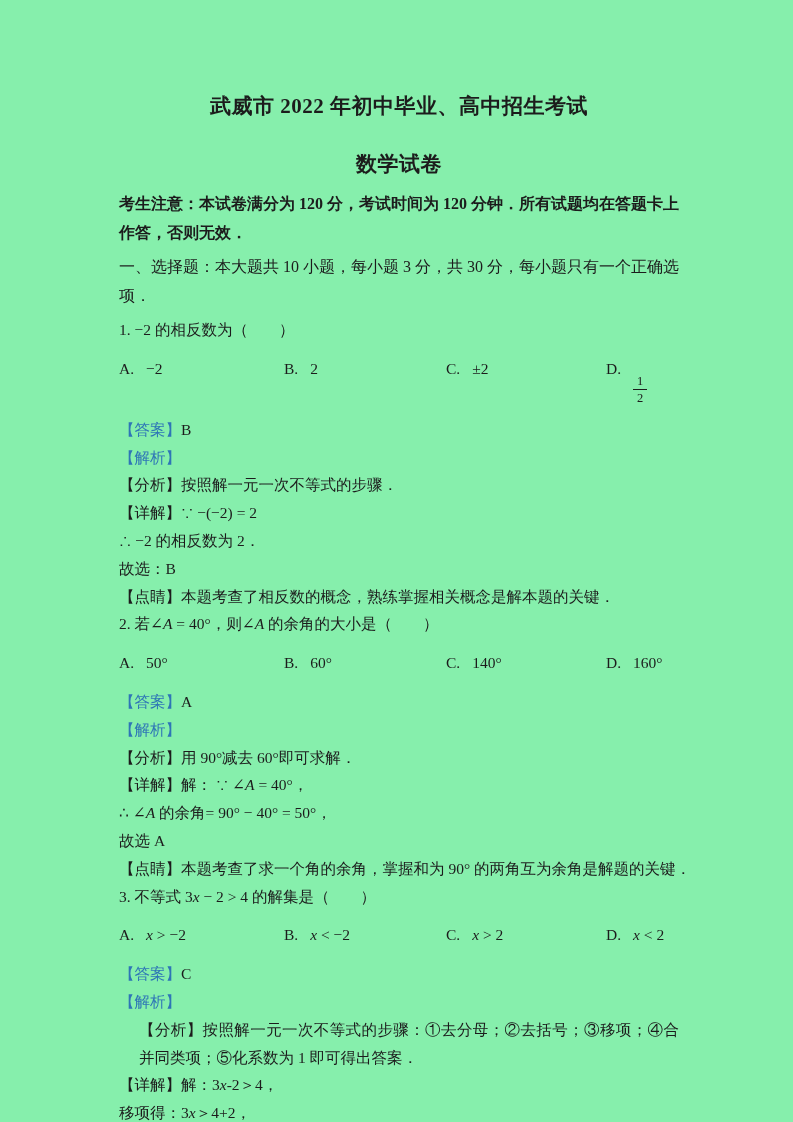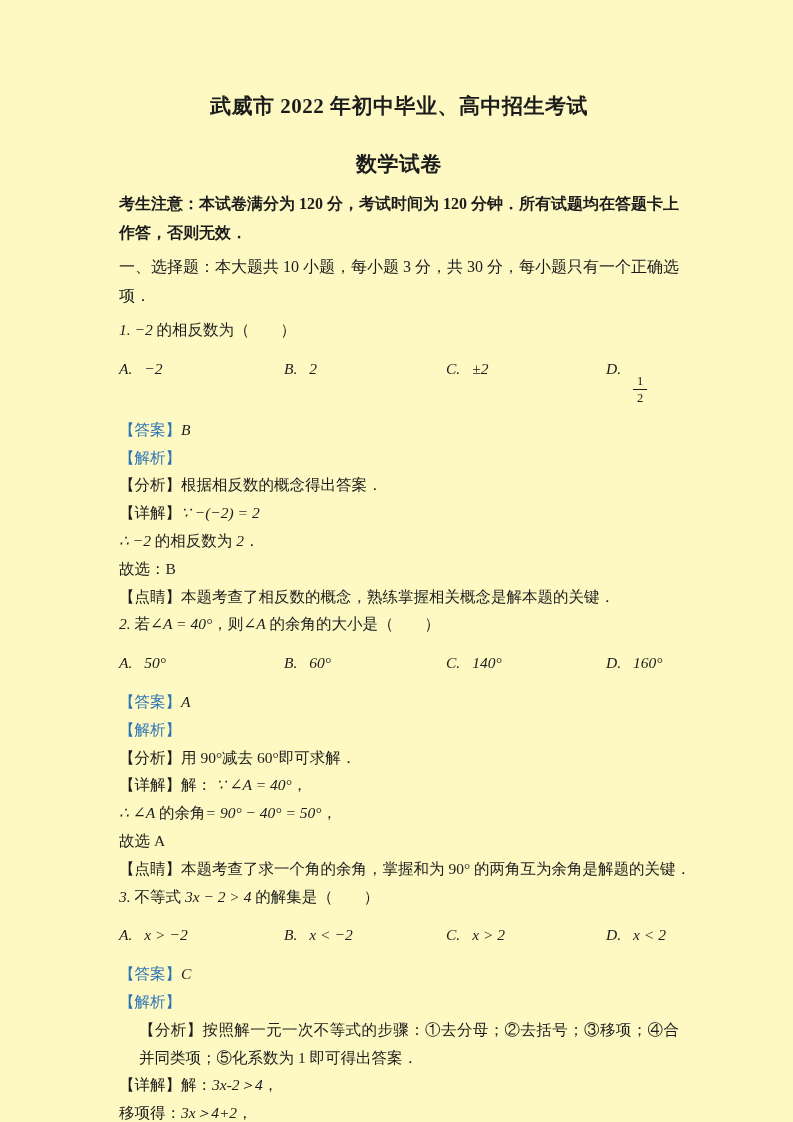--- a/index.html
+++ b/index.html
@@ -7,21 +7,21 @@
     --blue:#2e75b6;
   }
   *{margin:0;padding:0;box-sizing:border-box;}
   html,body{background:#ffffff;}
   body{
     width:793px;height:1122px;
     font-family:"Liberation Serif","DejaVu Serif",serif;
     color:var(--ink);
     overflow:hidden;
   }
-  .page{width:793px;height:1122px;background:#fef9c3;overflow:hidden;}
+  .page{width:793px;height:1122px;background:#86efac;overflow:hidden;}
   .content{padding:90px 114px 0 119px;}
 
   .doc-title{
     font-size:21px;line-height:32px;font-weight:700;text-align:center;
     letter-spacing:.5px;
   }
   .doc-subtitle{
     font-size:21px;line-height:32px;font-weight:700;text-align:center;
     margin-top:26px;letter-spacing:.5px;
   }
@@ -43,21 +43,21 @@
     display:grid;
     grid-template-columns:165px 162px 160px 1fr;
     font-size:15.5px;line-height:27.8px;
     margin:11px 0;
   }
   .option{white-space:nowrap;}
   .opt-label{margin-right:12px;}
 
   .seg-lab{color:var(--blue);}
   .seg-lab2{color:var(--ink);}
-  .seg-m{font-family:"Liberation Serif","DejaVu Serif",serif;font-style:italic;}
+  .seg-m{font-family:"Liberation Serif","DejaVu Serif",serif;}
   .seg-mi{font-family:"Liberation Serif","DejaVu Serif",serif;font-style:italic;}
   .seg-cn{}
 
   .frac{
     display:inline-flex;flex-direction:column;align-items:center;
     vertical-align:-11px;line-height:1;font-size:12.5px;
   }
   .frac-num{padding:0 4px 2px;}
   .frac-den{border-top:1px solid var(--ink);padding:2px 4px 0;}
 </style>
@@ -77,21 +77,21 @@
             <div class="option"><span class="opt-label seg-m">A.</span><span class="seg-m">−2</span></div>
             <div class="option"><span class="opt-label seg-m">B.</span><span class="seg-m">2</span></div>
             <div class="option"><span class="opt-label seg-m">C.</span><span class="seg-m">±2</span></div>
             <div class="option"><span class="opt-label seg-m">D.</span><span class="frac">
                 <span class="frac-num">1</span>
                 <span class="frac-den">2</span>
               </span></div>
           </div>
           <p class="doc-line"><span class="seg-lab">【答案】</span><span class="seg-m">B</span></p>
           <p class="doc-line"><span class="seg-lab">【解析】</span></p>
-          <p class="doc-line"><span class="seg-lab2">【分析】</span><span class="seg-cn">根据相反数的概念得出答案．</span></p>
+          <p class="doc-line"><span class="seg-lab2">【分析】</span><span class="seg-cn">按照解一元一次不等式的步骤．</span></p>
           <p class="doc-line"><span class="seg-lab2">【详解】</span><span class="seg-m">∵ −(−2) = 2</span></p>
           <p class="doc-line"><span class="seg-m">∴ −2 </span><span class="seg-cn">的相反数为</span><span class="seg-m"> 2</span><span class="seg-cn">．</span></p>
           <p class="doc-line"><span class="seg-cn">故选：B</span></p>
           <p class="doc-line"><span class="seg-lab2">【点睛】</span><span class="seg-cn">本题考查了相反数的概念，熟练掌握相关概念是解本题的关键．</span></p>
         </div>
         <div class="question-block">
           <p class="doc-line"><span class="seg-m">2.  </span><span class="seg-cn">若</span><span class="seg-m">∠</span><span class="seg-mi">A</span><span class="seg-m"> = 40°</span><span class="seg-cn">，则</span><span class="seg-m">∠</span><span class="seg-mi">A</span><span class="seg-cn"> 的余角的大小是（　　）</span></p>
           <div class="options-row">
             <div class="option"><span class="opt-label seg-m">A.</span><span class="seg-m">50°</span></div>
             <div class="option"><span class="opt-label seg-m">B.</span><span class="seg-m">60°</span></div>

